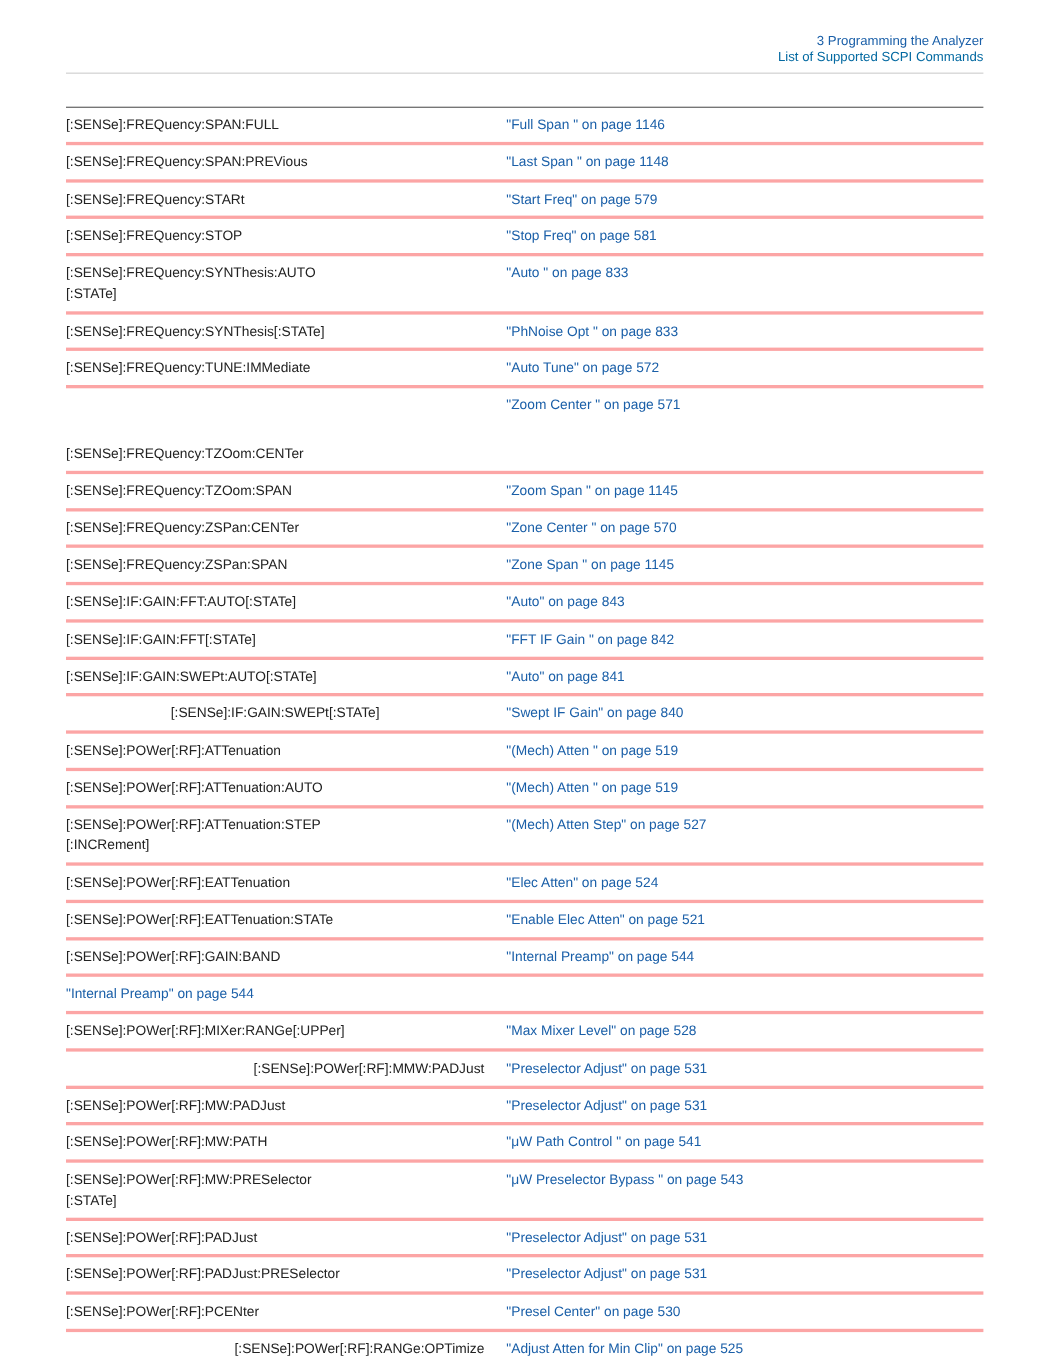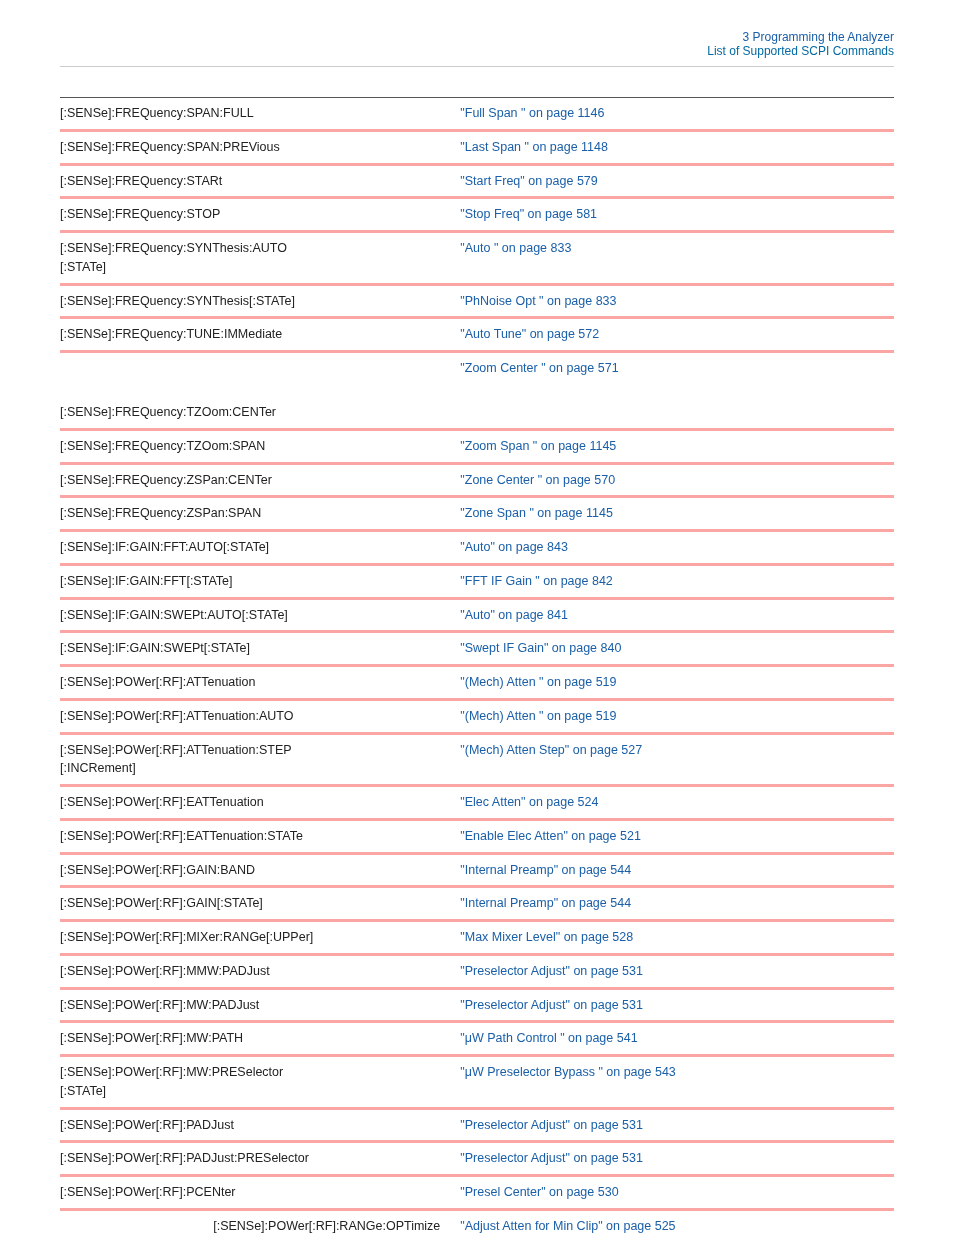--- a/index.html
+++ b/index.html
@@ -135,21 +135,21 @@
       </div>
       <div class="table-row">
         <div class="col-command" style="white-space: pre-wrap;">[:SENSe]:IF:GAIN:FFT[:STATe]</div>
         <div class="col-link">"FFT IF Gain " on page 842</div>
       </div>
       <div class="table-row">
         <div class="col-command" style="white-space: pre-wrap;">[:SENSe]:IF:GAIN:SWEPt:AUTO[:STATe]</div>
         <div class="col-link">"Auto" on page 841</div>
       </div>
       <div class="table-row">
-        <div class="col-command" style="white-space: pre-wrap;">[:SENSe]:IF:GAIN:SWEPt[:STATe]</div>
+        <div class="col-command" style="white-space: pre-wrap; text-align: center;">[:SENSe]:IF:GAIN:SWEPt[:STATe]</div>
         <div class="col-link">"Swept IF Gain" on page 840</div>
       </div>
       <div class="table-row">
         <div class="col-command" style="white-space: pre-wrap;">[:SENSe]:POWer[:RF]:ATTenuation</div>
         <div class="col-link">"(Mech) Atten " on page 519</div>
       </div>
       <div class="table-row">
         <div class="col-command" style="white-space: pre-wrap;">[:SENSe]:POWer[:RF]:ATTenuation:AUTO</div>
         <div class="col-link">"(Mech) Atten " on page 519</div>
       </div>
@@ -164,29 +164,28 @@
       </div>
       <div class="table-row">
         <div class="col-command" style="white-space: pre-wrap;">[:SENSe]:POWer[:RF]:EATTenuation:STATe</div>
         <div class="col-link">"Enable Elec Atten" on page 521</div>
       </div>
       <div class="table-row">
         <div class="col-command" style="white-space: pre-wrap;">[:SENSe]:POWer[:RF]:GAIN:BAND</div>
         <div class="col-link">"Internal Preamp" on page 544</div>
       </div>
       <div class="table-row">
-        <div class="col-command" style="white-space: pre-wrap;">[:SENSe]:POWer[:RF]:GAIN[:STATe]</div>
         <div class="col-link">"Internal Preamp" on page 544</div>
       </div>
       <div class="table-row">
         <div class="col-command" style="white-space: pre-wrap;">[:SENSe]:POWer[:RF]:MIXer:RANGe[:UPPer]</div>
         <div class="col-link">"Max Mixer Level" on page 528</div>
       </div>
       <div class="table-row">
-        <div class="col-command" style="white-space: pre-wrap;">[:SENSe]:POWer[:RF]:MMW:PADJust</div>
+        <div class="col-command" style="white-space: pre-wrap; text-align: right;">[:SENSe]:POWer[:RF]:MMW:PADJust</div>
         <div class="col-link">"Preselector Adjust" on page 531</div>
       </div>
       <div class="table-row">
         <div class="col-command" style="white-space: pre-wrap;">[:SENSe]:POWer[:RF]:MW:PADJust</div>
         <div class="col-link">"Preselector Adjust" on page 531</div>
       </div>
       <div class="table-row">
         <div class="col-command" style="white-space: pre-wrap;">[:SENSe]:POWer[:RF]:MW:PATH</div>
         <div class="col-link">"μW Path Control " on page 541</div>
       </div>

